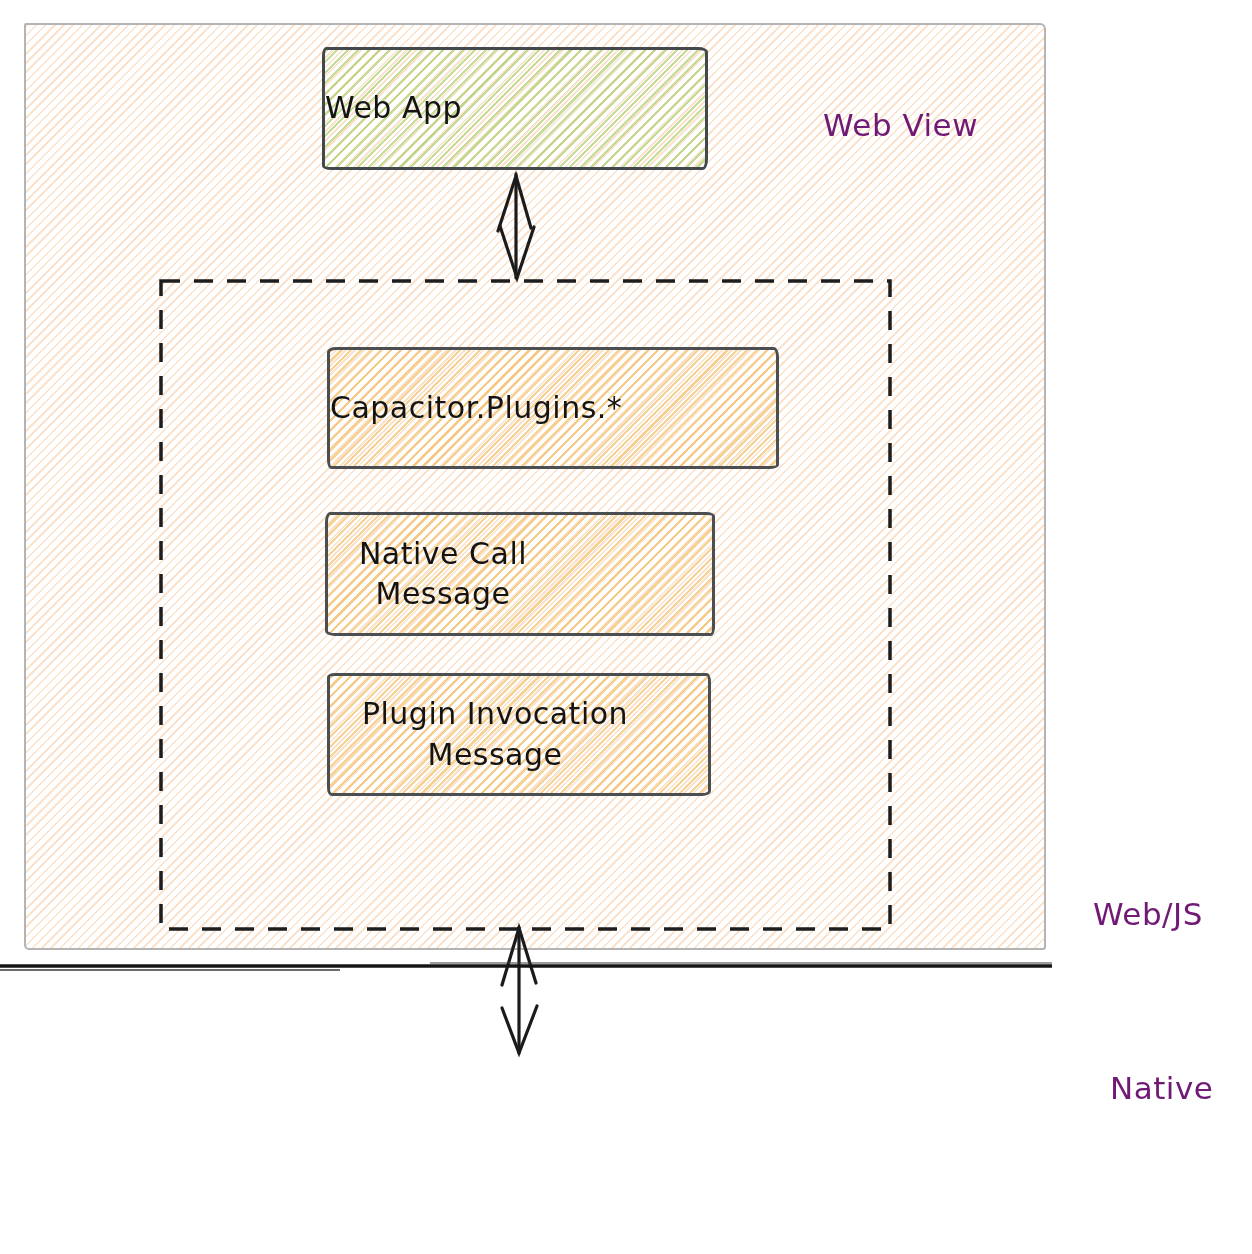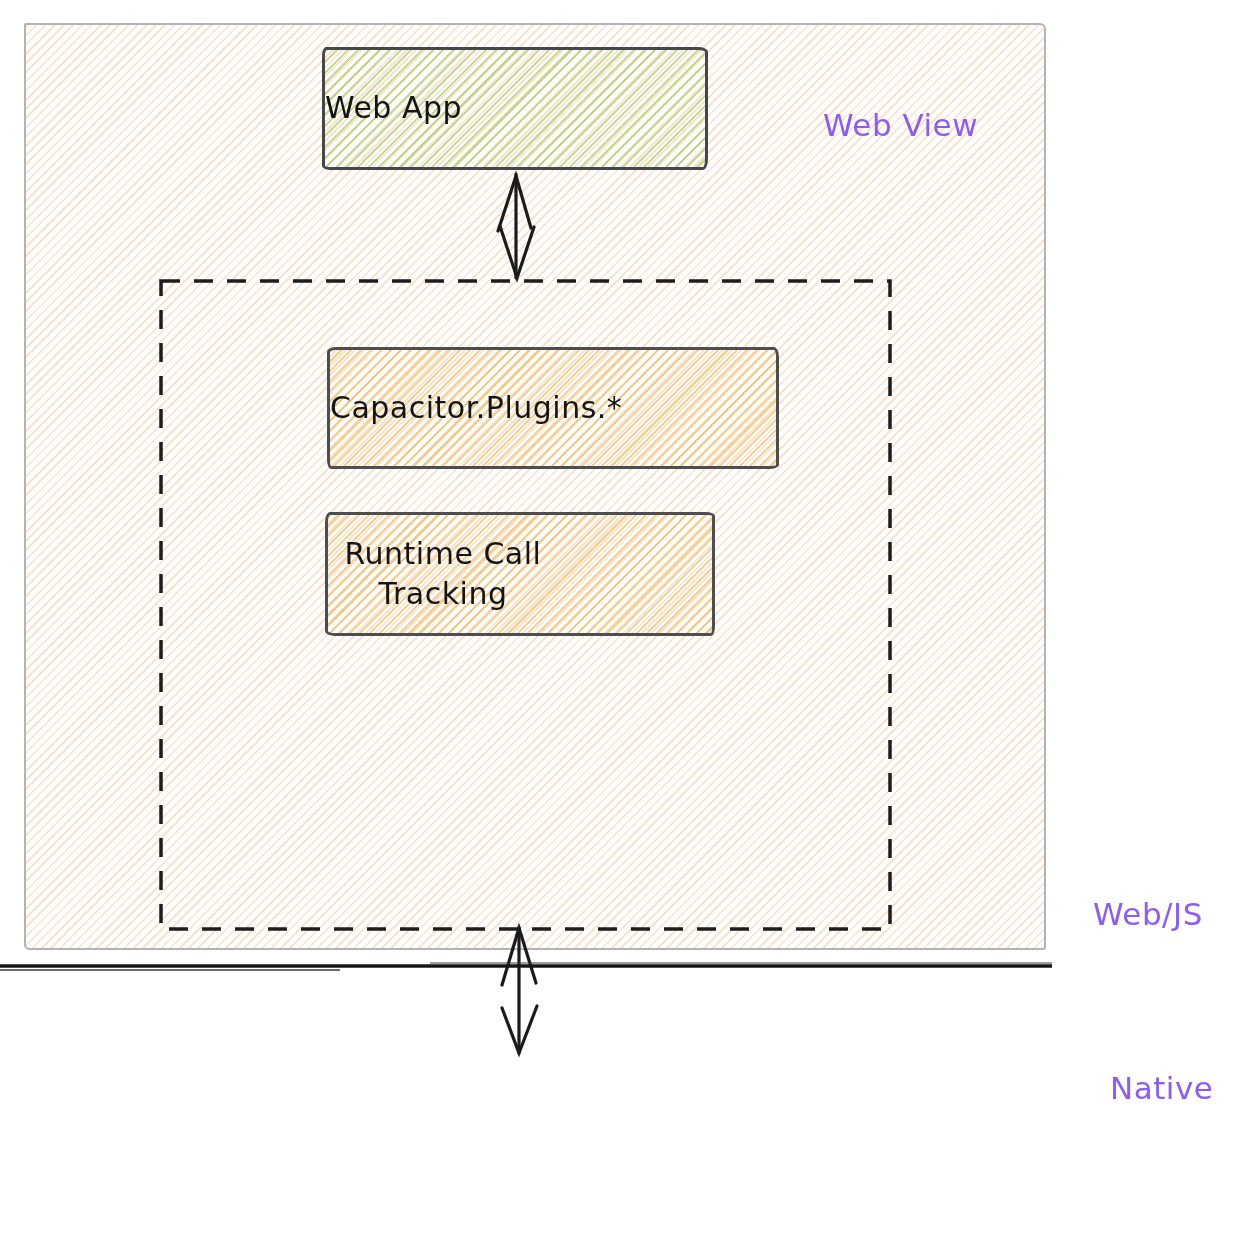--- a/index.html
+++ b/index.html
@@ -92,21 +92,21 @@
   .node-plugin-invocation span { max-width: 330px; }
   .node-runtime {
     left: 370px; top: 1053px; width: 316px; height: 171px;
     border: 3.5px solid #1c1c1c;
     border-radius: 5px 10px 4px 11px / 11px 5px 10px 4px;
   }
 
   
   .label {
     position: absolute;
-    color: #8b5cf6;
+    color: #701a75;
     font-size: 31px;
     letter-spacing: 0.5px;
     white-space: nowrap;
   }
   .label-web-view   { left: 823px;  top: 107px; }
   .label-native-bridge { left: 404px; top: 843px; width: 230px; text-align: center; }
   .label-web-js     { left: 1093px; top: 896px; }
   .label-native     { left: 1110px; top: 1070px; }
 
   
@@ -150,23 +150,26 @@
 
   <div class="node node-web-app hatch-green">
     <span>Web App</span>
   </div>
 
   <div class="node node-capacitor-plugins hatch-orange">
     <span>Capacitor.Plugins.*</span>
   </div>
 
   <div class="node node-native-call-tracking hatch-orange">
-    <span>Runtime Call Tracking</span>
+    <span>Native Call Message</span>
   </div>
 
+  <div class="node node-plugin-invocation hatch-orange">
+    <span>Plugin Invocation Message</span>
+  </div>
 
 
   <div class="label label-web-view">Web View</div>
 
 
   <div class="label label-web-js">Web/JS</div>
 
   <div class="label label-native">Native</div>
 
 </div>

